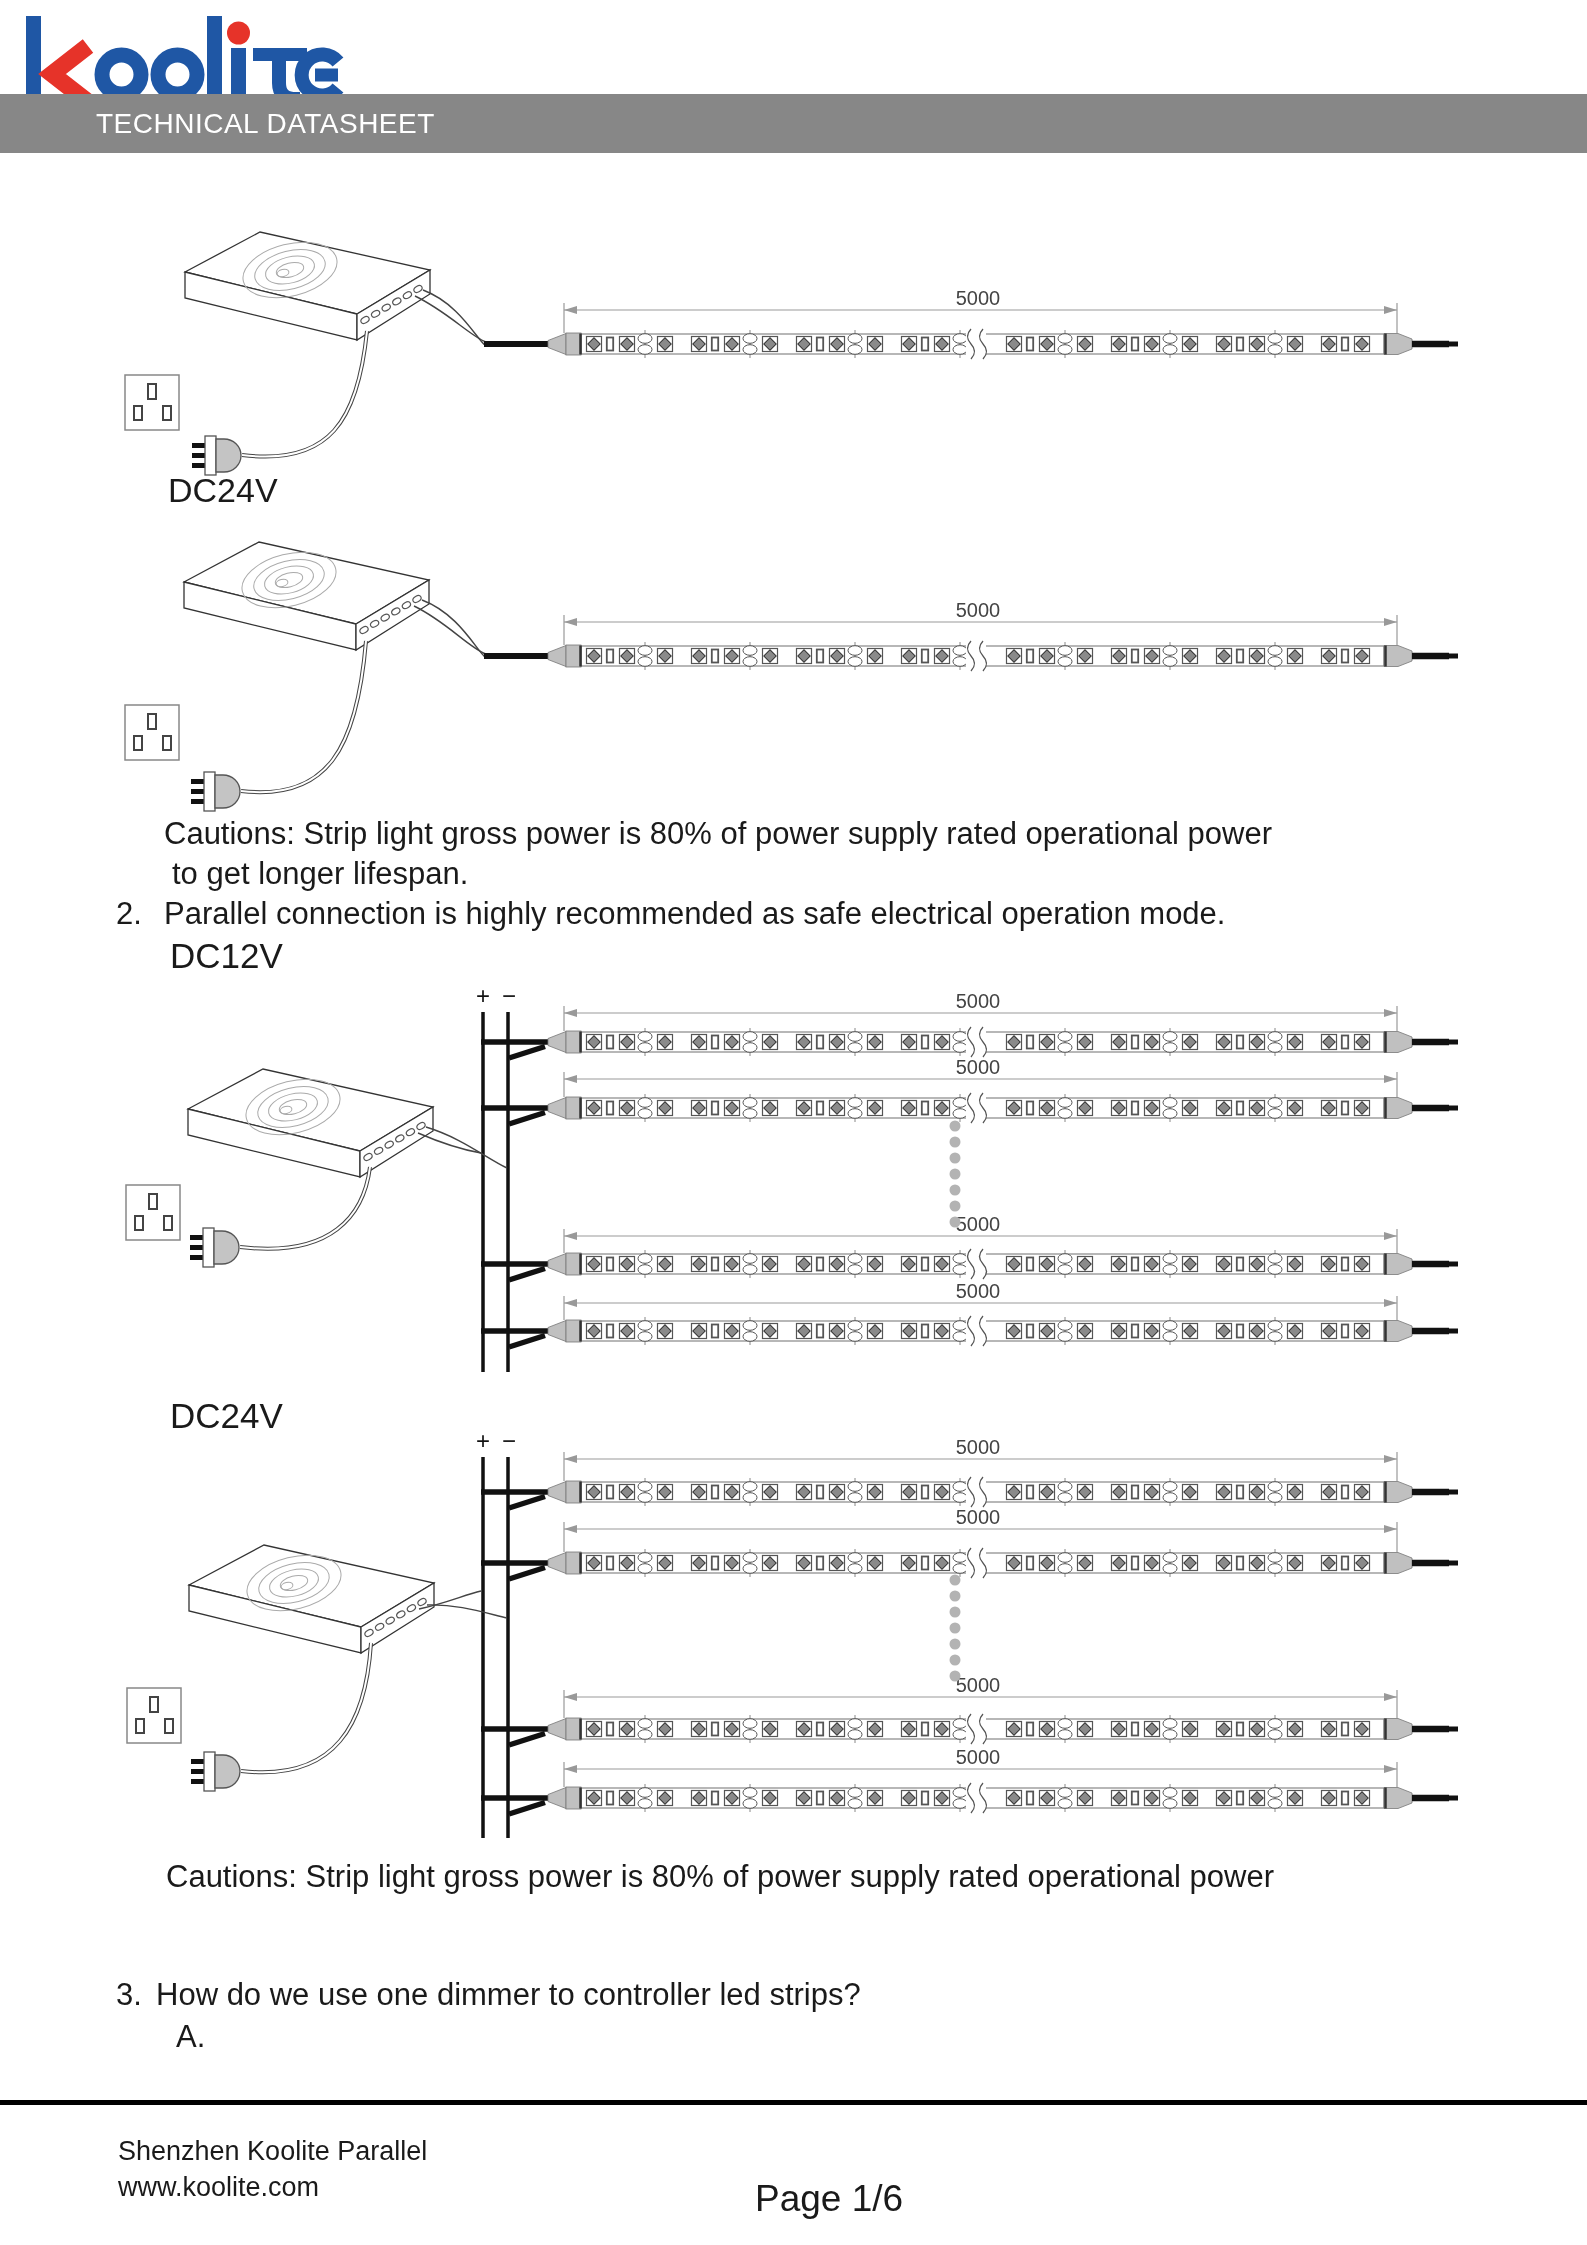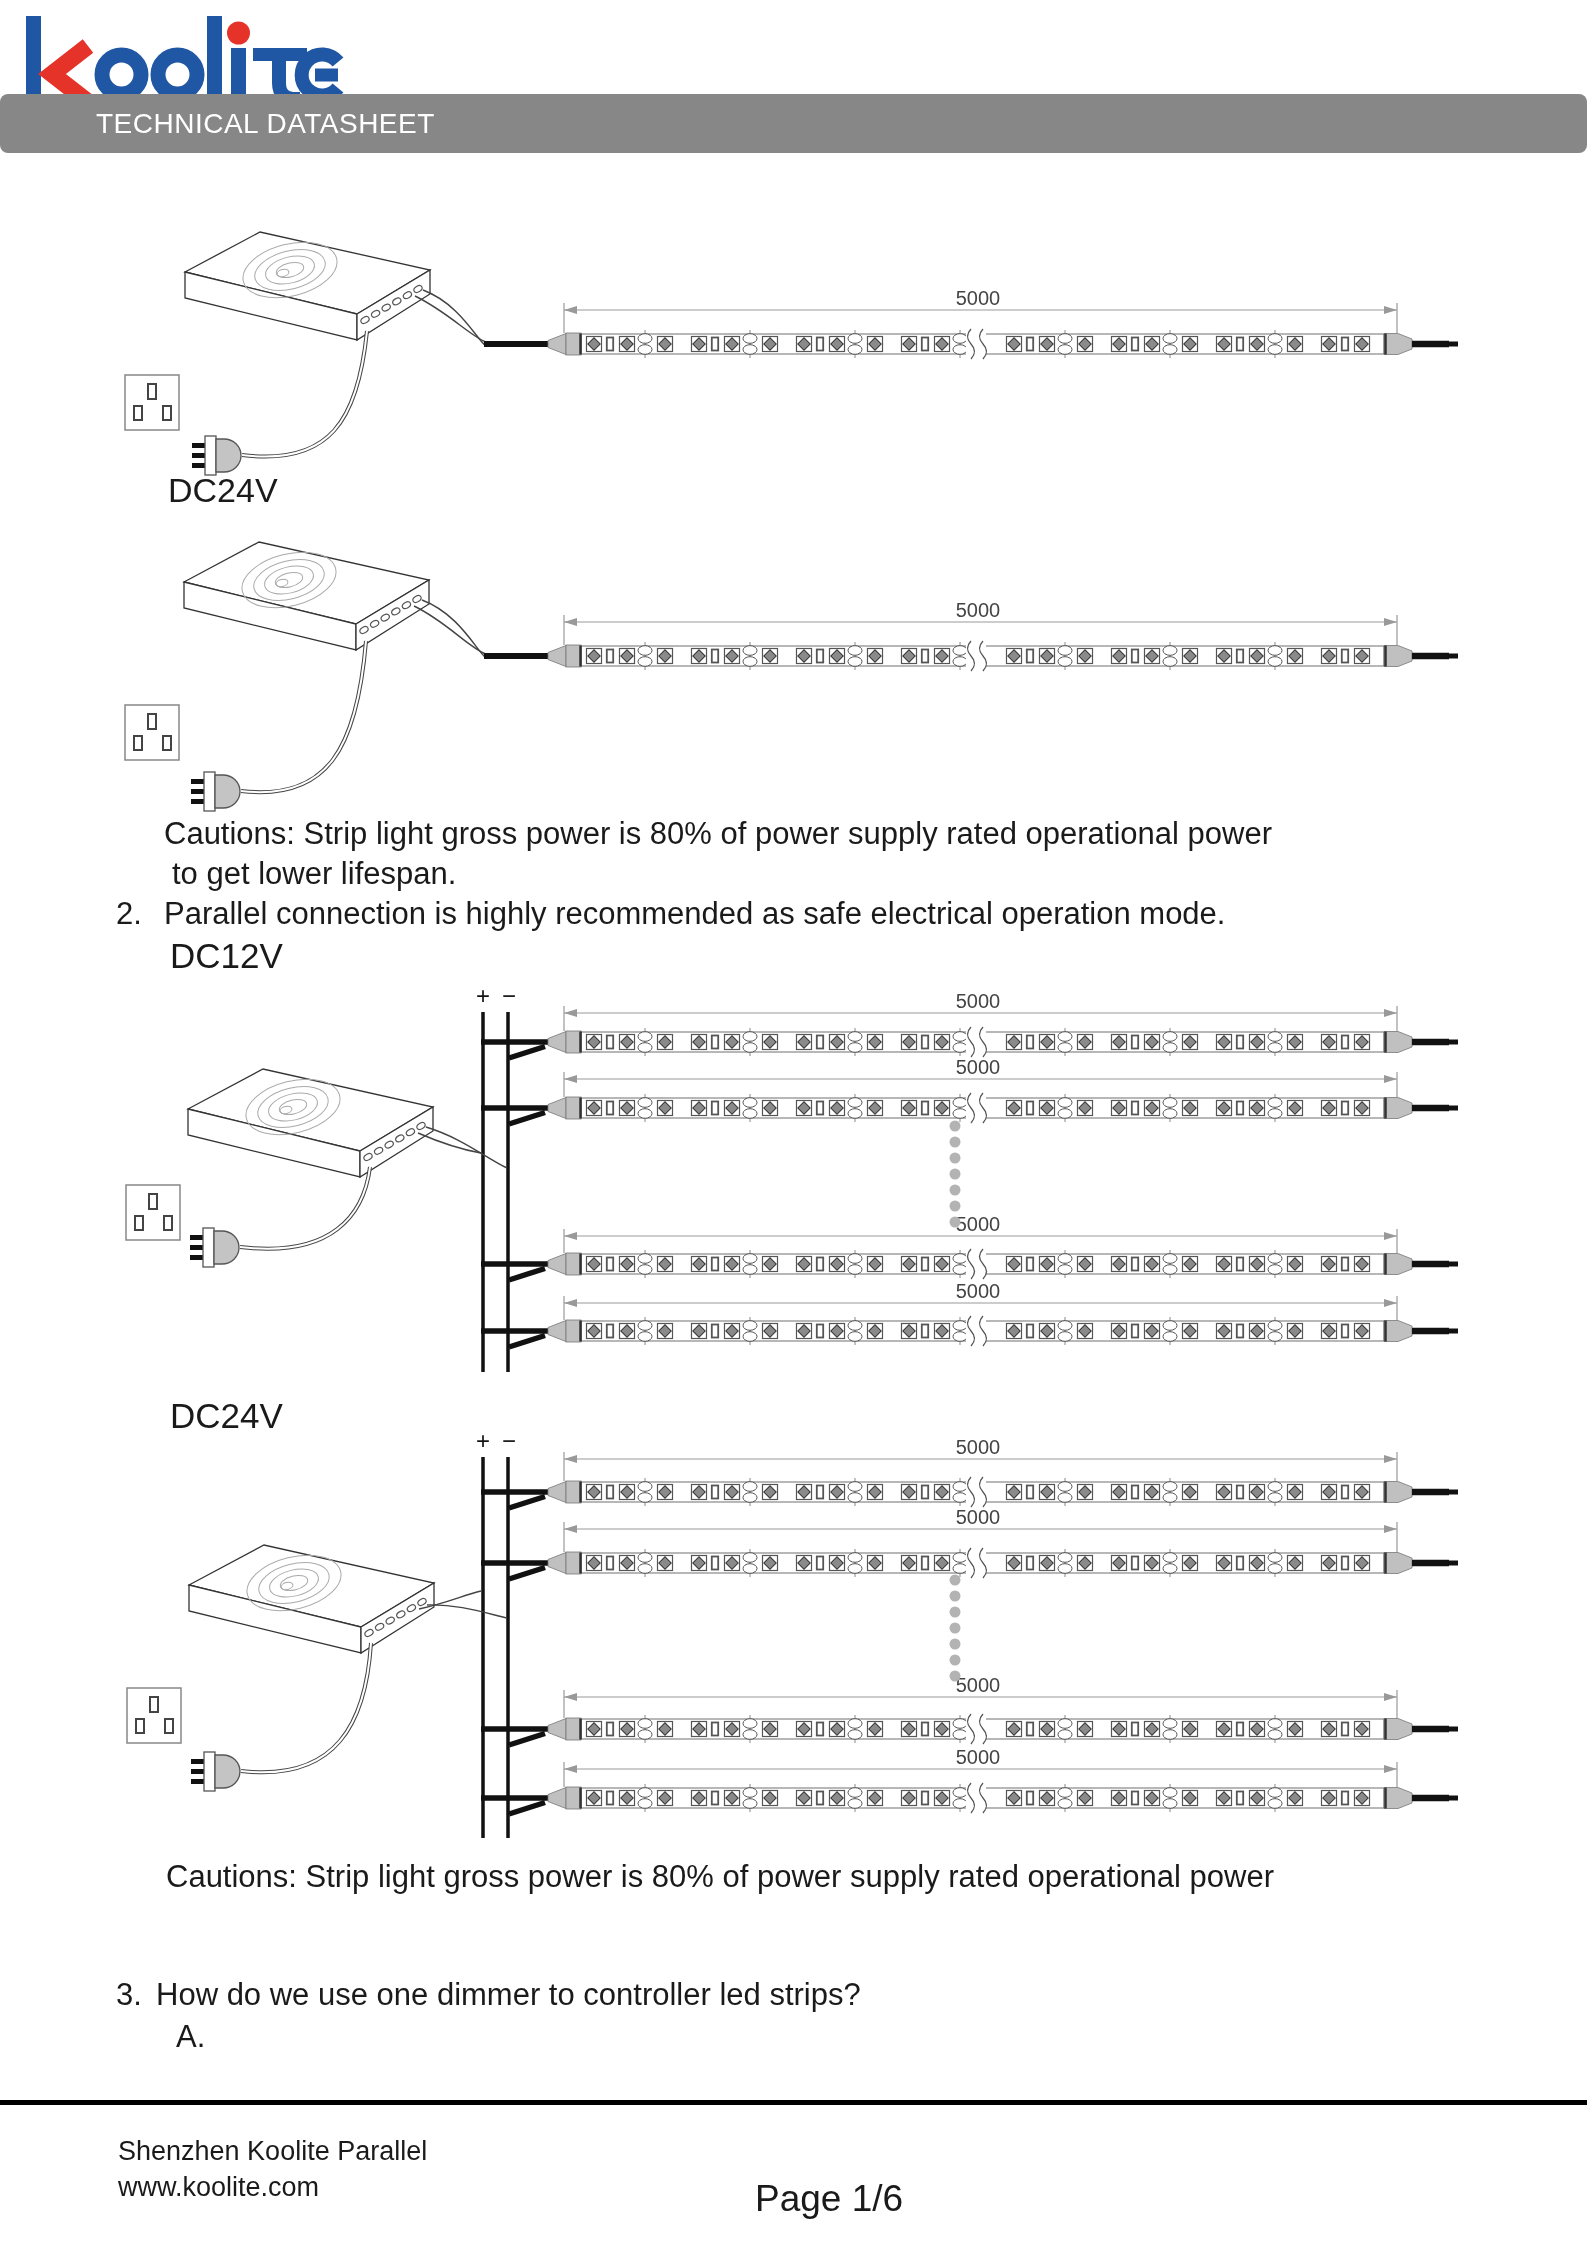--- a/index.html
+++ b/index.html
@@ -6,21 +6,21 @@
   .page{
     position:relative;
     width:1587px;height:2245px;
     background:#ffffff;
     overflow:hidden;
     font-family:"Liberation Sans","DejaVu Sans",sans-serif;
     color:#1a1a1a;
   }
   .titlebar{
     position:absolute;left:0;top:94px;width:1587px;height:59px;
-    background:#878787;display:flex;align-items:center;border-radius:8px;
+    background:#878787;display:flex;align-items:center;
   }
   .titlebar span{
     margin-left:96px;color:#ffffff;font-size:28px;letter-spacing:.5px;
   }
   .txt{position:absolute;line-height:1;white-space:nowrap;}
   .fs31{font-size:31px;}
   .fs33{font-size:35px;}
   .fs34{font-size:34px;}
   .fs27{font-size:27px;}
   .fs28{font-size:37px;}
@@ -1307,21 +1307,21 @@
           <path d="M427,1605 C457,1604 482,1612 507,1618" stroke="#444" stroke-width="1.4" fill="none"></path>
         </g>
       </g>
     </svg>
 
   <div class="txt fs34" style="top:473px;left:168px">DC24V</div>
   <div class="txt fs33" style="top:938px;left:170px">DC12V</div>
   <div class="txt fs33" style="top:1398px;left:170px">DC24V</div>
 
   <div class="txt fs31" style="top:818px;left:164px">Cautions: Strip light gross power is 80% of power supply rated operational power</div>
-  <div class="txt fs31" style="top:858px;left:172px">to get lower lifespan.</div>
+  <div class="txt fs31" style="top:858px;left:172px">to get longer lifespan.</div>
   <div class="txt fs31" style="top:898px;left:116px">2.</div>
   <div class="txt fs31" style="top:898px;left:164px">Parallel connection is highly recommended as safe electrical operation mode.</div>
 
   <div class="txt fs31" style="top:1861px;left:166px">Cautions: Strip light gross power is 80% of power supply rated operational power</div>
   <div class="txt fs31" style="top:1979px;left:116px">3.</div>
   <div class="txt fs31" style="top:1979px;left:156px">How do we use one dimmer to controller led strips?</div>
   <div class="txt fs31" style="top:2021px;left:176px">A.</div>
 
   <div class="footer-line"></div>
   <div class="txt fs27" style="top:2138px;left:118px">Shenzhen Koolite Parallel</div>

